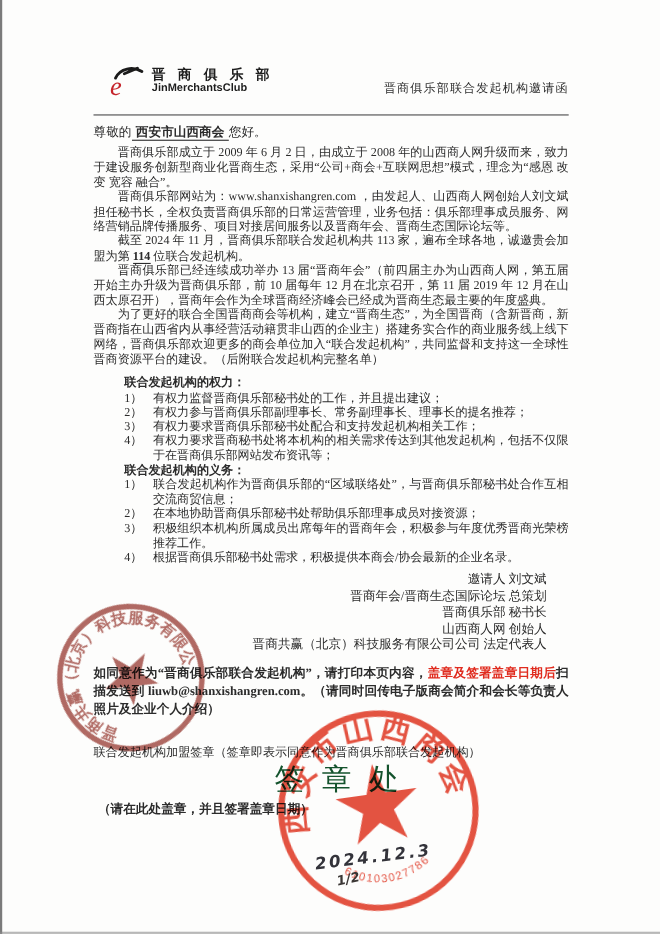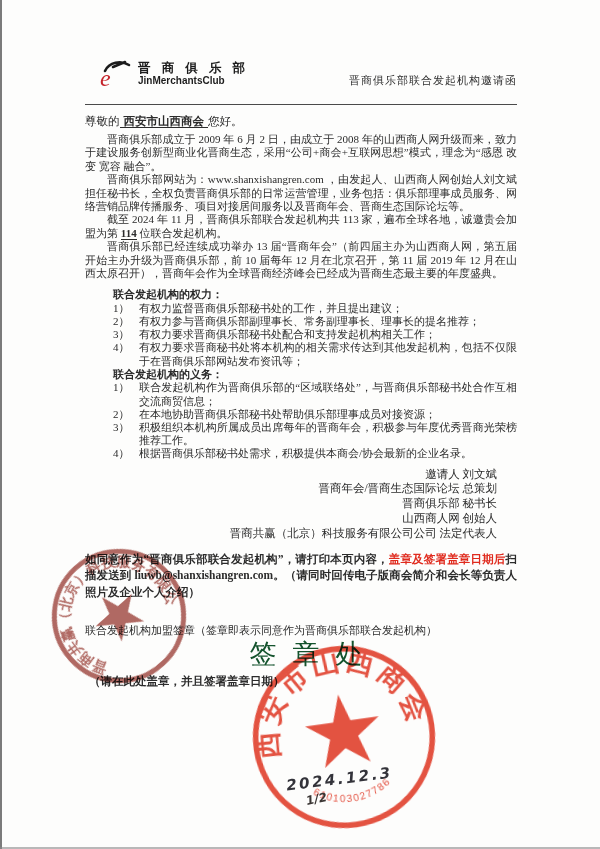--- a/index.html
+++ b/index.html
@@ -80,20 +80,21 @@
   <hr class="rule">
 
   <div class="greeting">
     <span>尊敬的</span><b>西安市山西商会</b><span>您好。</span>
   </div>
 
   <p class="para first">晋商俱乐部成立于 2009 年 6 月 2 日，由成立于 2008 年的山西商人网升级而来，致力于建设服务创新型商业化晋商生态，采用“公司+商会+互联网思想”模式，理念为“感恩 改变 宽容 融合”。</p>
   <p class="para">晋商俱乐部网站为：www.shanxishangren.com ，由发起人、山西商人网创始人刘文斌担任秘书长，全权负责晋商俱乐部的日常运营管理，业务包括：俱乐部理事成员服务、网络营销品牌传播服务、项目对接居间服务以及晋商年会、晋商生态国际论坛等。</p>
   <p class="para"><span>截至 2024 年 11 月，晋商俱乐部联合发起机构共 113 家，遍布全球各地，诚邀贵会加盟为第 </span><span class="num-key">114</span><span> 位联合发起机构。</span></p>
   <p class="para">晋商俱乐部已经连续成功举办 13 届“晋商年会”（前四届主办为山西商人网，第五届开始主办升级为晋商俱乐部，前 10 届每年 12 月在北京召开，第 11 届 2019 年 12 月在山西太原召开），晋商年会作为全球晋商经济峰会已经成为晋商生态最主要的年度盛典。</p>
+  <p class="para">为了更好的联合全国晋商商会等机构，建立“晋商生态”，为全国晋商（含新晋商，新晋商指在山西省内从事经营活动籍贯非山西的企业主）搭建务实合作的商业服务线上线下网络，晋商俱乐部欢迎更多的商会单位加入“联合发起机构”，共同监督和支持这一全球性晋商资源平台的建设。（后附联合发起机构完整名单）</p>
 
   <div class="rights">
     <div class="section-heading">联合发起机构的权力：</div>
     <div class="list-item">
         <span class="num">1）</span>
         <div class="txt">有权力监督晋商俱乐部秘书处的工作，并且提出建议；</div>
       </div>
     <div class="list-item">
         <span class="num">2）</span>
         <div class="txt">有权力参与晋商俱乐部副理事长、常务副理事长、理事长的提名推荐；</div>

